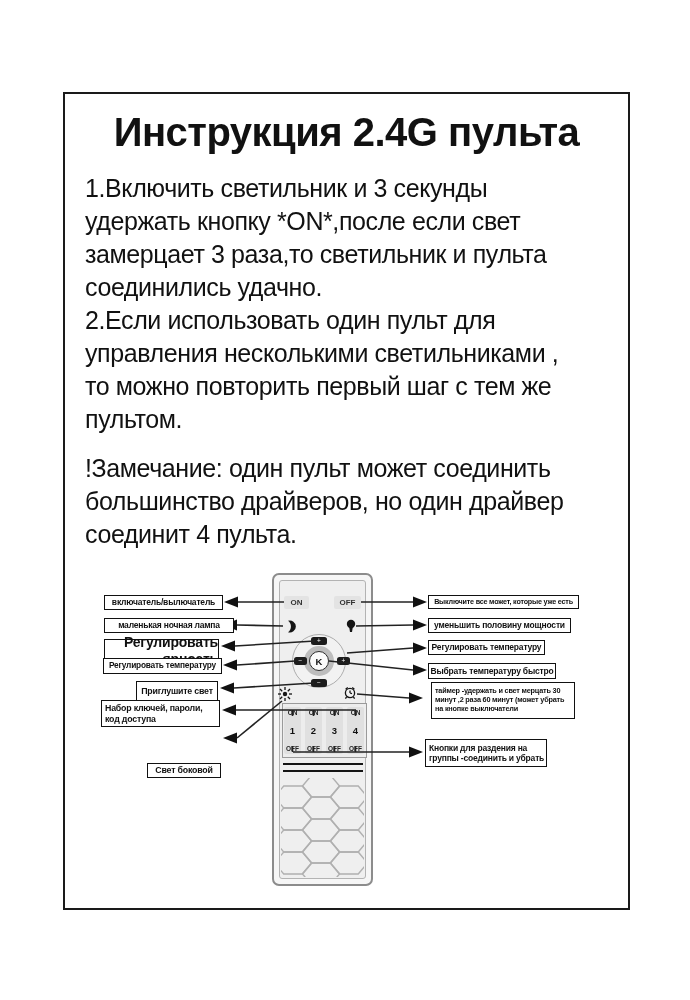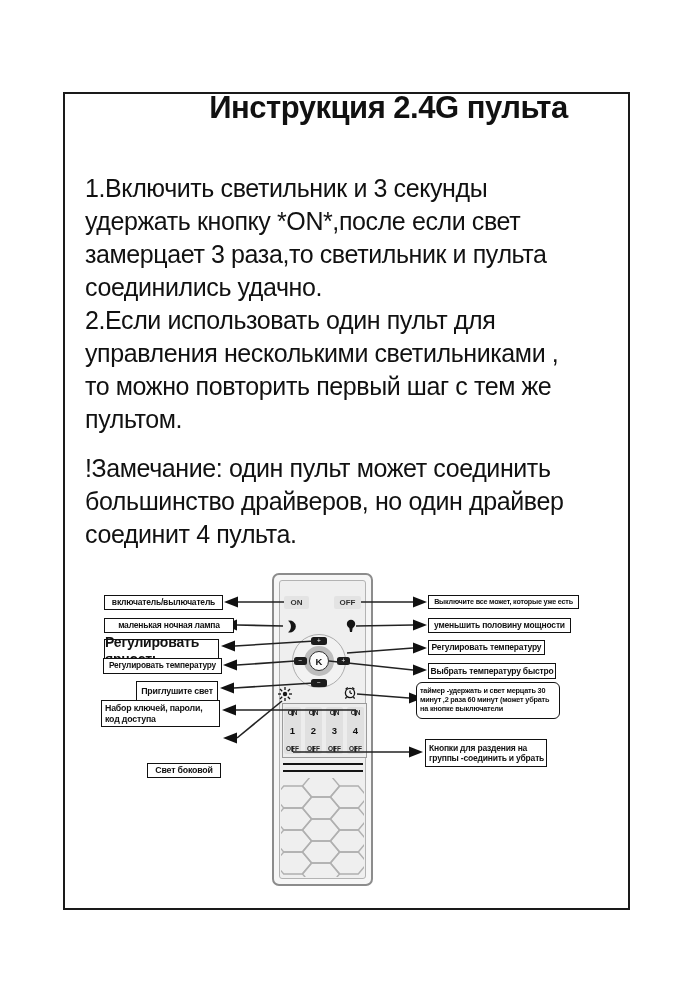--- a/index.html
+++ b/index.html
@@ -1,21 +1,21 @@
 <!DOCTYPE html>
 <html><head>
 <meta charset="utf-8">
 <style>
   html,body{margin:0;padding:0;background:#fff;}
   .page{position:relative;width:690px;height:1000px;background:#ffffff;
         font-family:"Liberation Sans",sans-serif;color:#111;overflow:hidden;}
   .frame{position:absolute;left:63px;top:92px;width:567px;height:818px;
          border:2px solid #1a1a1a;box-sizing:border-box;}
-  .title{position:absolute;left:63px;top:90px;width:567px;text-align:center;
-         font-size:31px;font-weight:bold;letter-spacing:-0.5px;padding-left:42px;}
+  .title{position:absolute;left:63px;top:110px;width:567px;text-align:center;
+         font-size:40px;font-weight:bold;letter-spacing:-0.5px;}
   .bodytext{position:absolute;left:85px;top:172px;width:530px;font-size:25px;
             line-height:33px;letter-spacing:-0.4px;white-space:pre-line;}
   .notetext{position:absolute;left:85px;top:452px;width:540px;font-size:25px;
             line-height:33px;letter-spacing:-0.4px;white-space:pre-line;}
 
   
   .remote-body{position:absolute;left:272px;top:573px;width:101px;height:313px;
                border:2px solid #8c8c8c;border-radius:7px;background:#f6f6f6;box-sizing:border-box;}
   .remote-panel{position:absolute;left:279px;top:580px;width:87px;height:299px;
                 border:1px solid #b3b3b3;border-radius:3px;background:#efefef;box-sizing:border-box;}
@@ -44,35 +44,35 @@
         padding:2px 0;box-sizing:border-box;}
   .g1{left:284px;} .g2{left:305px;} .g3{left:326px;} .g4{left:347px;}
   .g-on,.g-off{font-size:6.5px;font-weight:bold;color:#222;}
   .g-num{font-size:9.5px;font-weight:bold;color:#111;}
   .hline{position:absolute;left:283px;width:80px;height:2px;background:#141414;}
   .hl1{top:763px;} .hl2{top:770px;}
   .overlay{position:absolute;left:0;top:0;pointer-events:none;}
 
   
   .lbl{position:absolute;background:#fff;border:1.6px solid #111;font-weight:bold;line-height:1.2;
-       display:flex;align-items:center;justify-content:center;text-align:left;white-space:pre-line;
+       display:flex;align-items:center;justify-content:center;text-align:right;white-space:pre-line;
        letter-spacing:-0.2px;box-sizing:border-box;z-index:6;}
   .ta-left{justify-content:flex-start;text-align:left;padding-left:3px;}
   .l0{left:104px;top:595px;width:119px;height:15px;font-size:8.5px;}
   .l1{left:104px;top:618px;width:130px;height:15px;font-size:8.5px;}
   .l2{left:104px;top:639px;width:115px;height:24px;font-size:14px;}
   .l3{left:103px;top:658px;width:119px;height:16px;font-size:8.3px;}
   .l4{left:136px;top:681px;width:82px;height:21px;font-size:8.8px;}
   .l5{left:101px;top:700px;width:119px;height:27px;font-size:8.8px;}
   .l6{left:147px;top:731px;width:74px;height:15px;font-size:8.8px;margin-top:32px;}
   .r0{left:428px;top:595px;width:151px;height:14px;font-size:7.2px;}
   .r1{left:428px;top:618px;width:143px;height:15px;font-size:8.5px;}
   .r2{left:428px;top:640px;width:117px;height:15px;font-size:8.5px;}
   .r3{left:428px;top:663px;width:128px;height:16px;font-size:8.5px;}
-  .r4{left:416px;top:682px;width:144px;height:37px;font-size:7.3px;border-radius:6px;}
+  .r4{left:431px;top:682px;width:144px;height:37px;font-size:7.3px;}
   .r5{left:425px;top:739px;width:122px;height:28px;font-size:8.5px;}
 </style>
 </head>
 <body>
 
 <div class="page">
   <div class="frame"></div>
 
   <div class="title">Инструкция 2.4G пульта</div>
   <div class="bodytext">1.Включить светильник и 3 секунды

